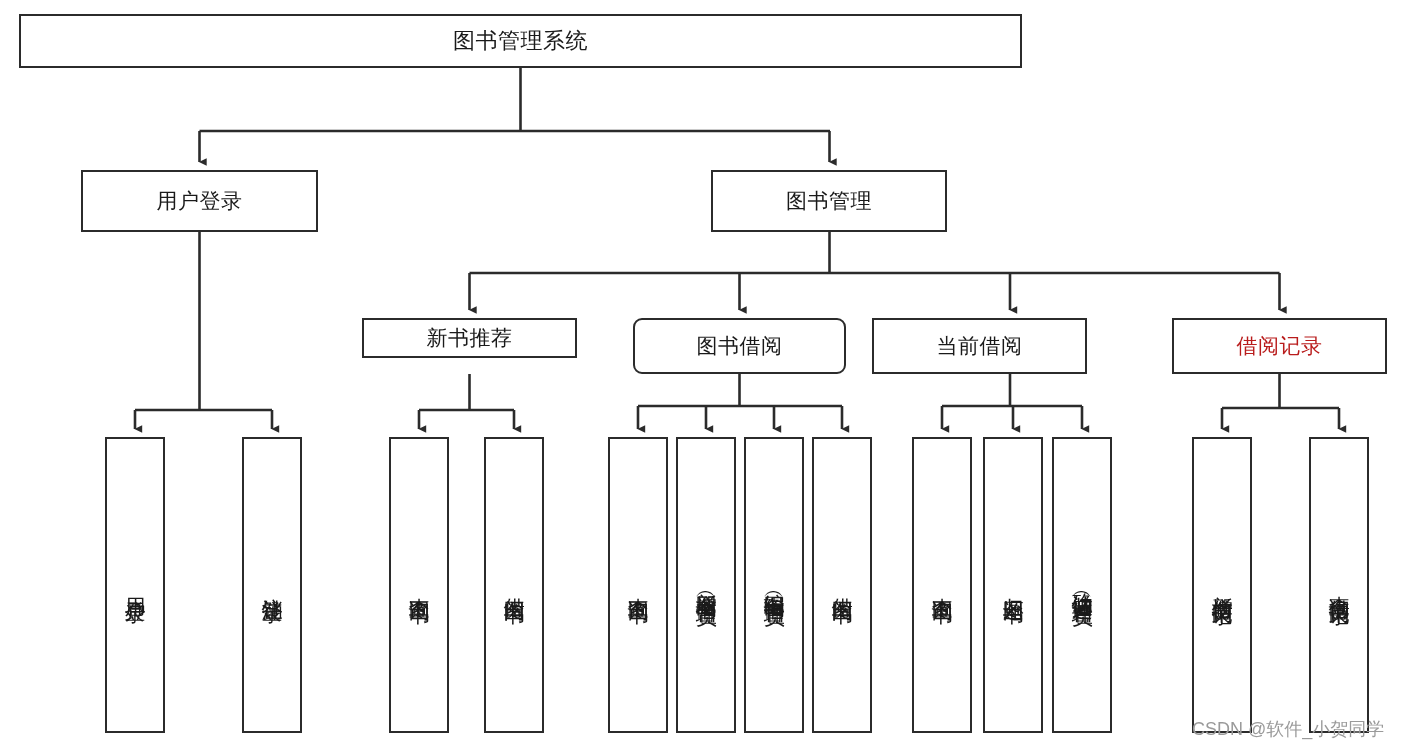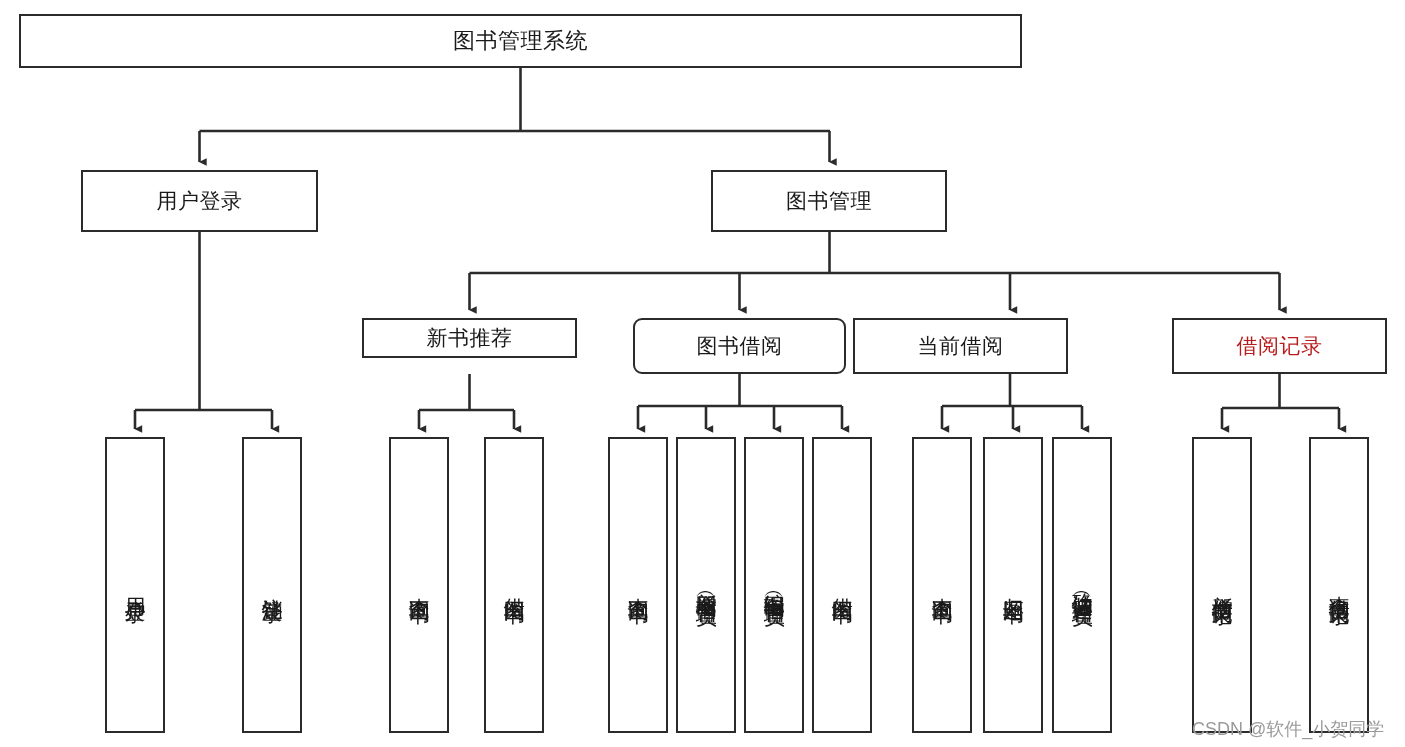--- a/index.html
+++ b/index.html
@@ -140,21 +140,21 @@
   <div class="node horizontal" style="left: 711px; top: 170px; width: 236px; height: 62px; border-color: rgb(43, 43, 43); background: rgb(255, 255, 255); color: rgb(26, 26, 26);">
     <span class="node-label">图书管理</span>
   </div>
 
   <div class="node horizontal" style="left: 362px; top: 318px; width: 215px; height: 40px; border-color: rgb(43, 43, 43); background: rgb(255, 255, 255); color: rgb(26, 26, 26);">
     <span class="node-label">新书推荐</span>
   </div>
   <div class="node horizontal" style="left: 633px; top: 318px; width: 213px; height: 56px; border-color: rgb(43, 43, 43); background: rgb(255, 255, 255); color: rgb(26, 26, 26); border-radius: 9px;">
     <span class="node-label">图书借阅</span>
   </div>
-  <div class="node horizontal" style="left: 853px; top: 318px; width: 215px; height: 56px; border-color: rgb(43, 43, 43); background: rgb(255, 255, 255); color: rgb(26, 26, 26);">
+  <div class="node horizontal" style="left: 872px; top: 318px; width: 215px; height: 56px; border-color: rgb(43, 43, 43); background: rgb(255, 255, 255); color: rgb(26, 26, 26);">
     <span class="node-label">当前借阅</span>
   </div>
   <div class="node horizontal" style="left: 1172px; top: 318px; width: 215px; height: 56px; border-color: rgb(43, 43, 43); background: rgb(255, 255, 255); color: #b91c1c;">
     <span class="node-label">借阅记录</span>
   </div>
 
   <div class="node vertical" style="left: 105px; top: 437px; width: 60px; height: 296px; border-color: rgb(43, 43, 43); background: rgb(255, 255, 255); color: rgb(26, 26, 26);">
     <span class="node-label">用户登录</span>
   </div>
   <div class="node vertical" style="left: 242px; top: 437px; width: 60px; height: 296px; border-color: rgb(43, 43, 43); background: rgb(255, 255, 255); color: rgb(26, 26, 26);">

